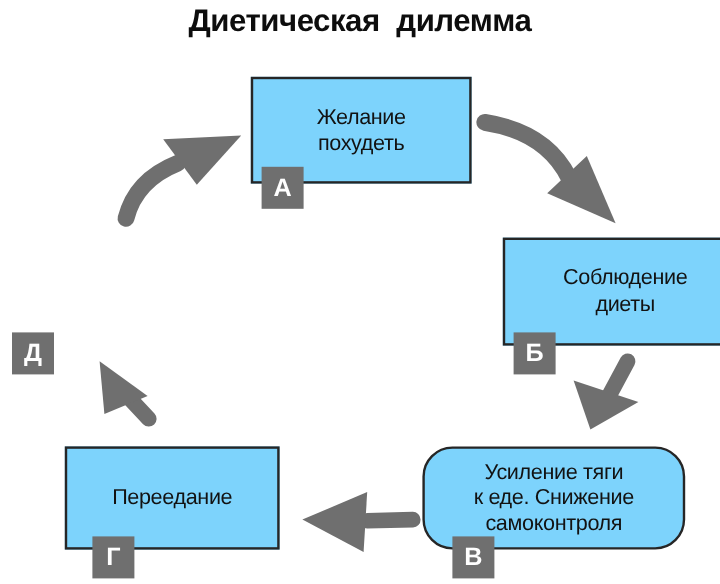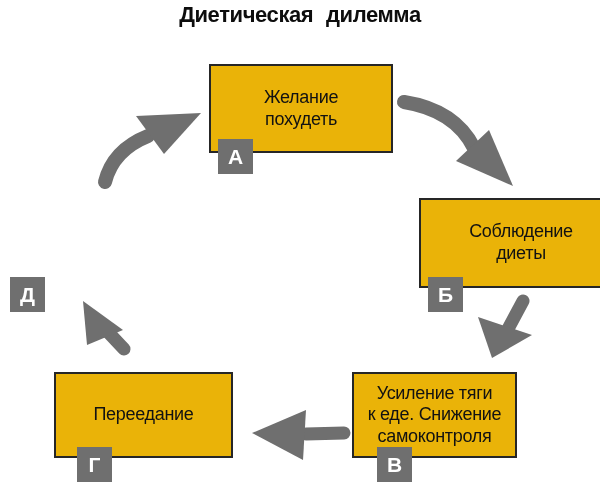--- a/index.html
+++ b/index.html
@@ -18,47 +18,47 @@
     background: var(--bg);
     overflow: hidden;
     font-family: "Liberation Sans", "DejaVu Sans", sans-serif;
     color: var(--text);
   }
   .title {
     position: absolute;
     left: 0; top: 2px;
     width: 100%;
     text-align: center;
-    font-size: 22px;
+    font-size: 26px;
     font-weight: bold;
     letter-spacing: -0.4px;
     word-spacing: 7px;
     color: #0d0d0d;
   }
   .node {
     position: absolute;
     box-sizing: border-box;
-    background: #eab308;
+    background: #7dd3fc;
     border: 2px solid var(--box-border);
     display: flex;
     align-items: center;
     justify-content: center;
     z-index: 2;
   }
   .node-text {
     white-space: pre-line;
     text-align: center;
     font-size: 18px;
     line-height: 1.2;
     letter-spacing: -0.3px;
     color: var(--text);
   }
   .node-a { left: 209px; top: 64px;  width: 184px; height: 89px; }
   .node-b { left: 419px; top: 198px; width: 204px; height: 90px; }
-  .node-v { left: 352px; top: 372px; width: 165px; height: 86px; }
+  .node-v { left: 352px; top: 372px; width: 219px; height: 86px; border-radius: 25px; }
   .node-g { left: 54px;  top: 372px; width: 179px; height: 86px; }
   .node-d { left: 2px;   top: 198px; width: 178px; height: 90px; }
   .label-sq {
     position: absolute;
     width: 35px; height: 35px;
     background: var(--label-bg);
     color: var(--label-fg);
     font-size: 21px;
     font-weight: bold;
     display: flex;

